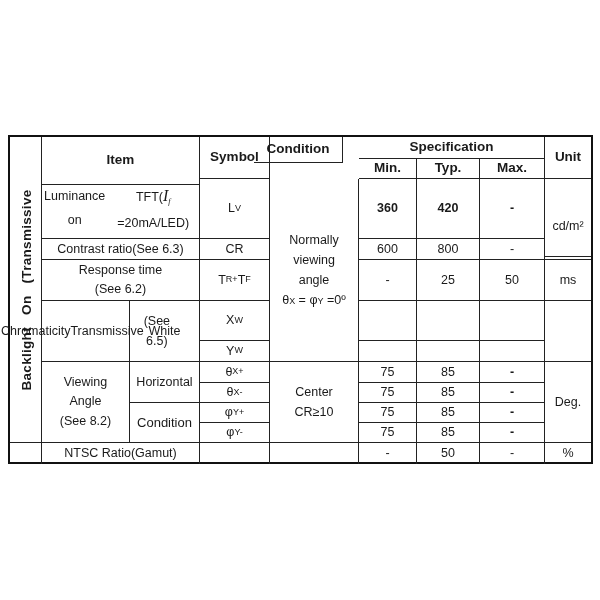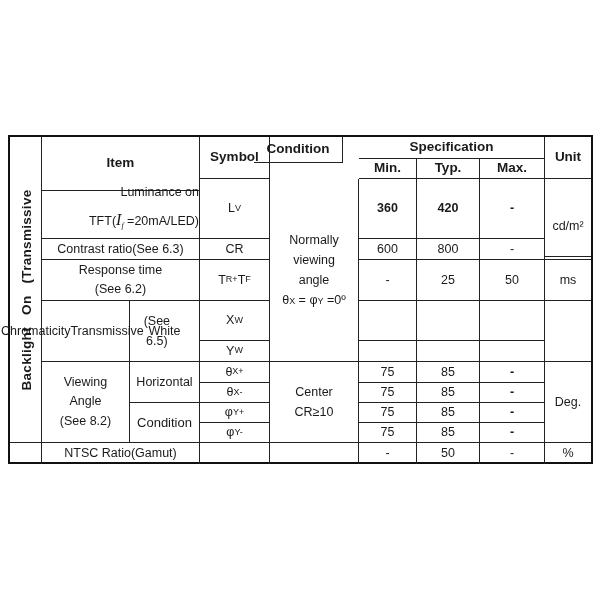--- a/index.html
+++ b/index.html
@@ -80,30 +80,30 @@
 <body>
 
 <div class="tbl">
 
   <div class="side">
     <div class="side-text">Backlight   On   (Transmissive</div>
   </div>
 
   <div class="c nb" style="left:0;top:306px;width:32px;height:21px;"></div>
 
-  <div class="c hdr" style="left:32px;top:0;width:158px;height:54px;text-align:right;">Item</div>
+  <div class="c hdr" style="left:32px;top:0;width:158px;height:48px;text-align:right;">Item</div>
   <div class="c hdr" style="left:190px;top:0;width:70px;height:42px;">Symbol</div>
   <div class="c hdr" style="left:244px;top:0;width:89px;height:26px;">Condition</div>
   <div class="c hdr" style="left:349px;top:0;width:186px;height:22px;">Specification</div>
   <div class="c hdr" style="left:349px;top:22px;width:58px;height:20px;">Min.</div>
   <div class="c hdr" style="left:407px;top:22px;width:63px;height:20px;">Typ.</div>
   <div class="c hdr" style="left:470px;top:22px;width:65px;height:20px;">Max.</div>
   <div class="c hdr nr" style="left:535px;top:0;width:46px;height:42px;">Unit</div>
 
-  <div class="c" style="left:32px;top:42px;width:158px;height:60px;flex-direction:column;line-height:1.9;align-items:flex-end;">
+  <div class="c" style="left:32px;top:42px;width:158px;height:60px;flex-direction:row;line-height:1.9;">
     <div>Luminance on</div>
     <div><span>TFT(</span><span class="italic-i">I</span><span class="italic-f">f</span><span> =20mA/LED)</span></div>
   </div>
   <div class="c" style="left:190px;top:42px;width:70px;height:60px;">
     <span>L</span>
       <span class="sub">V</span>
   </div>
   <div class="c b" style="left:349px;top:42px;width:58px;height:60px;">360</div>
   <div class="c b" style="left:407px;top:42px;width:63px;height:60px;">420</div>
   <div class="c b" style="left:470px;top:42px;width:65px;height:60px;">-</div>

